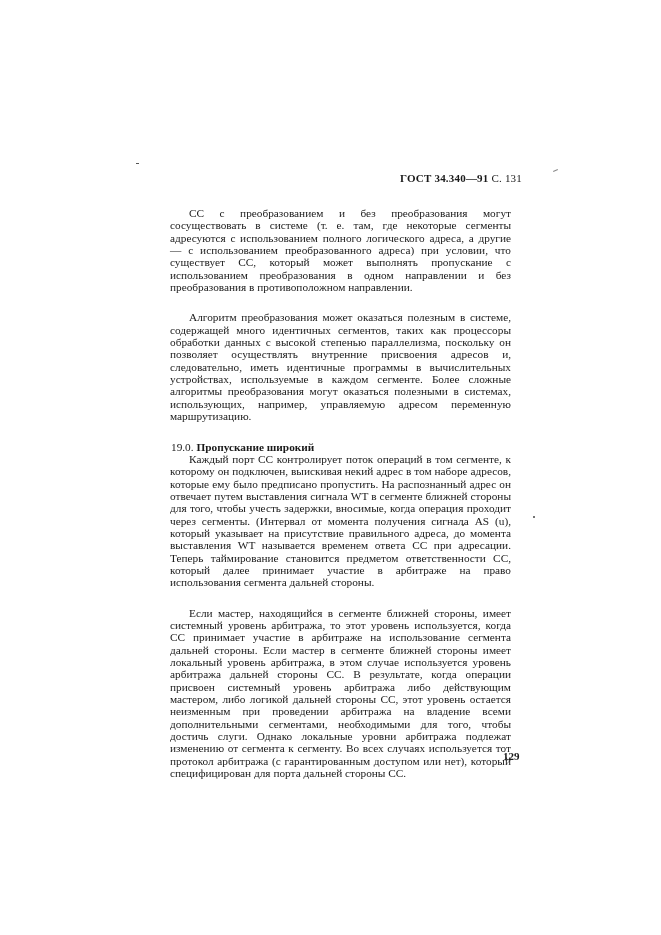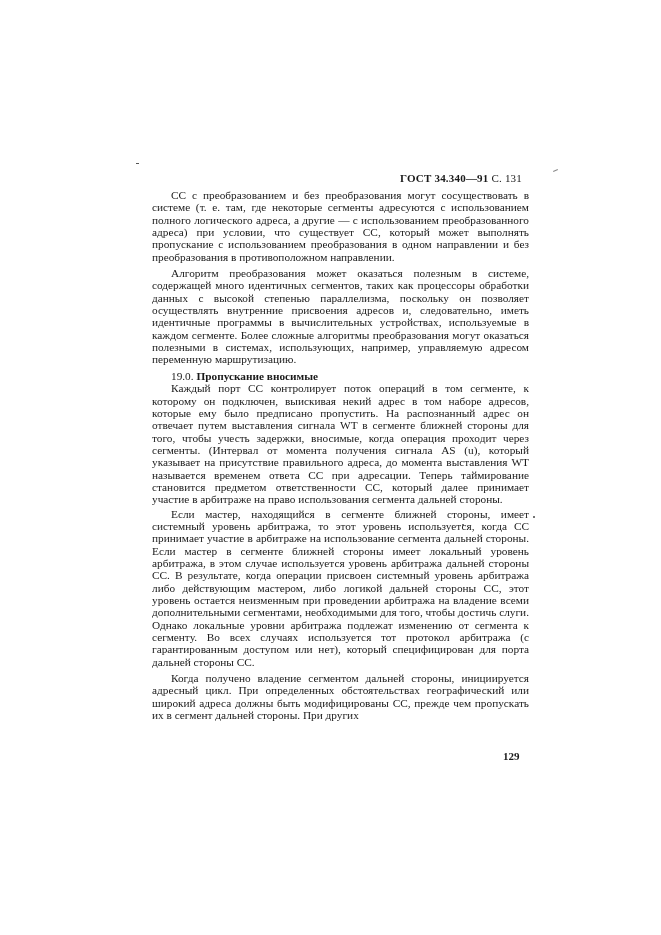--- a/index.html
+++ b/index.html
@@ -49,21 +49,21 @@
     }
     .column {
       position: absolute;
       left: 152px;
       top: 189px;
       width: 377px;
       font-size: 11.3px;
       line-height: 12.35px;
     }
     .para {
-      margin: 0;
+      margin: 18px;
       text-align: justify;
       text-indent: 19px;
       hyphens: manual;
     }
     .para + .para { margin-top: 4px; }
     .section-head {
       margin: 5px 0 0 0;
       text-indent: 19px;
     }
     .section-head .num { font-weight: normal; }
@@ -94,25 +94,24 @@
     <span>ГОСТ 34.340—91</span>
     <span class="pg">С. 131</span>
   </div>
 
   <div class="column">
     <p class="para">СС с преобразованием и без преобразования могут сосуществовать в системе (т. е. там, где некоторые сегменты адресуются с использованием полного логического адреса, а другие — с использованием преобразованного адреса) при условии, что существует СС, который может выполнять пропускание с использованием преобразования в одном направлении и без преобразования в противоположном направлении.</p>
     <p class="para">Алгоритм преобразования может оказаться полезным в системе, содержащей много идентичных сегментов, таких как процессоры обработки данных с высокой степенью параллелизма, поскольку он позволяет осуществлять внутренние присвоения адресов и, следовательно, иметь идентичные программы в вычислительных устройствах, используемые в каждом сегменте. Более сложные алгоритмы преобразования могут оказаться полезными в системах, использующих, например, управляемую адресом переменную маршрутизацию.</p>
 
     <p class="para section-head">
       <span class="num">19.0.</span>
-      <span class="ttl">Пропускание вносимые</span>
+      <span class="ttl">Пропускание широкий</span>
     </p>
 
     <p class="para" style="margin-top:0">Каждый порт СС контролирует поток операций в том сегменте, к которому он подключен, выискивая некий адрес в том наборе адресов, которые ему было предписано пропустить. На распознанный адрес он отвечает путем выставления сигнала WT в сегменте ближней стороны для того, чтобы учесть задержки, вносимые, когда операция проходит через сегменты. (Интервал от момента получения сигнала AS (u), который указывает на присутствие правильного адреса, до момента выставления WT называется временем ответа СС при адресации. Теперь таймирование становится предметом ответственности СС, который далее принимает участие в арбитраже на право использования сегмента дальней стороны.</p>
     <p class="para" style="margin-top:2px">Если мастер, находящийся в сегменте ближней стороны, имеет системный уровень арбитража, то этот уровень используется, когда СС принимает участие в арбитраже на использование сегмента дальней стороны. Если мастер в сегменте ближней стороны имеет локальный уровень арбитража, в этом случае используется уровень арбитража дальней стороны СС. В результате, когда операции присвоен системный уровень арбитража либо действующим мастером, либо логикой дальней стороны СС, этот уровень остается неизменным при проведении арбитража на владение всеми дополнительными сегментами, необходимыми для того, чтобы достичь слуги. Однако локальные уровни арбитража подлежат изменению от сегмента к сегменту. Во всех случаях используется тот протокол арбитража (с гарантированным доступом или нет), который специфицирован для порта дальней стороны СС.</p>
-    <p class="para">Когда получено владение сегментом дальней стороны, инициируется адресный цикл. При определенных обстоятельствах географический или широкий адреса должны быть модифицированы СС, прежде чем пропускать их в сегмент дальней стороны. При других</p>
   </div>
 
   <div class="speck" style="left:533px; top:516px;"></div>
   <div class="speck" style="left:462px; top:524px;"></div>
 
   <div class="page-number">129</div>
 </div>
 
 </body></html>

